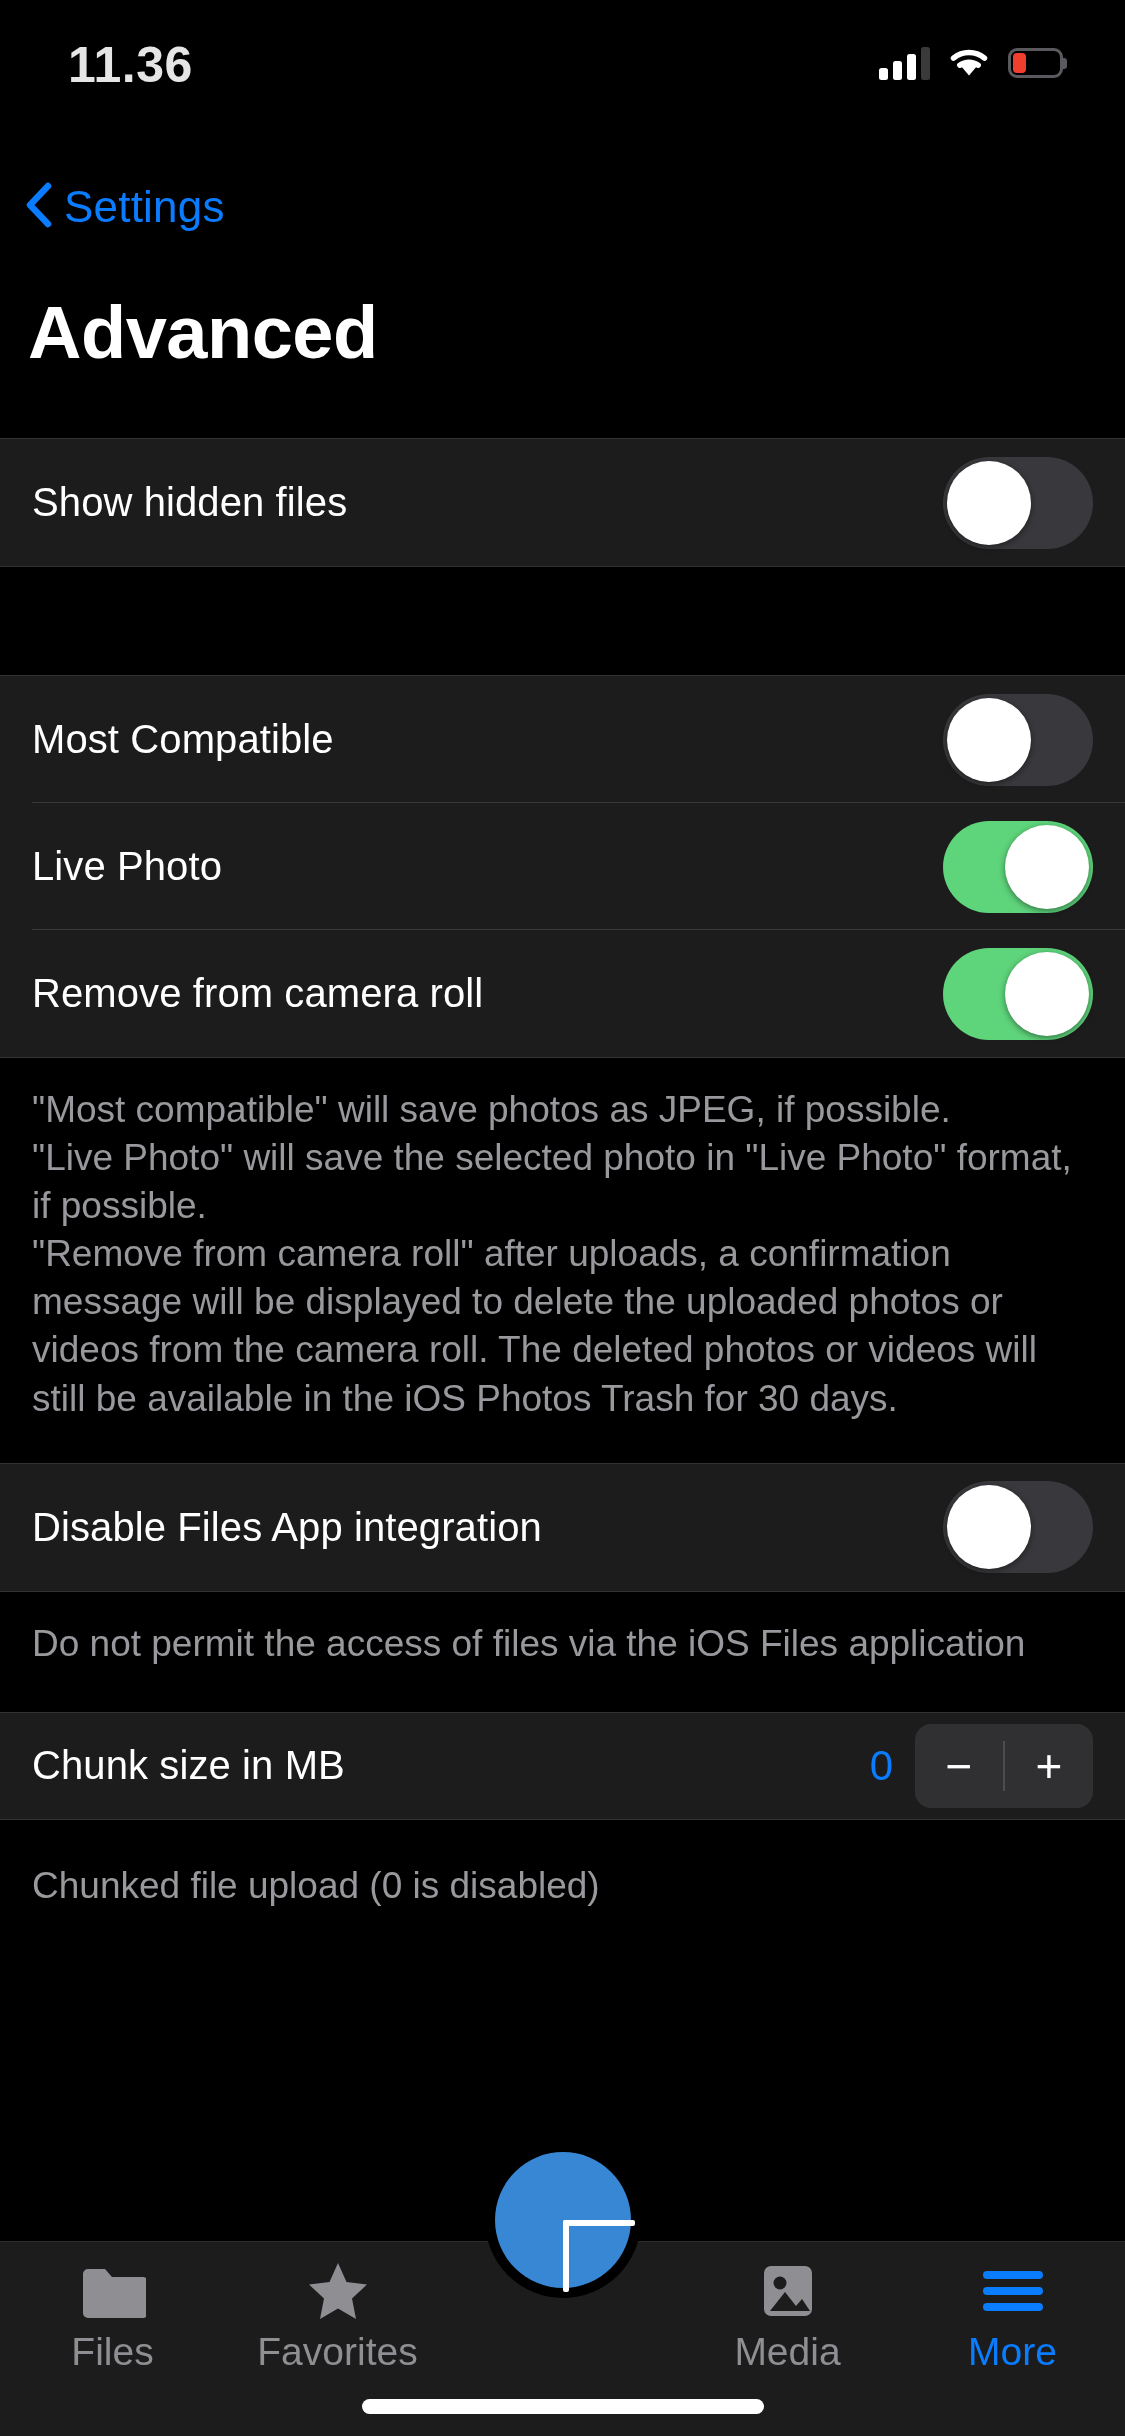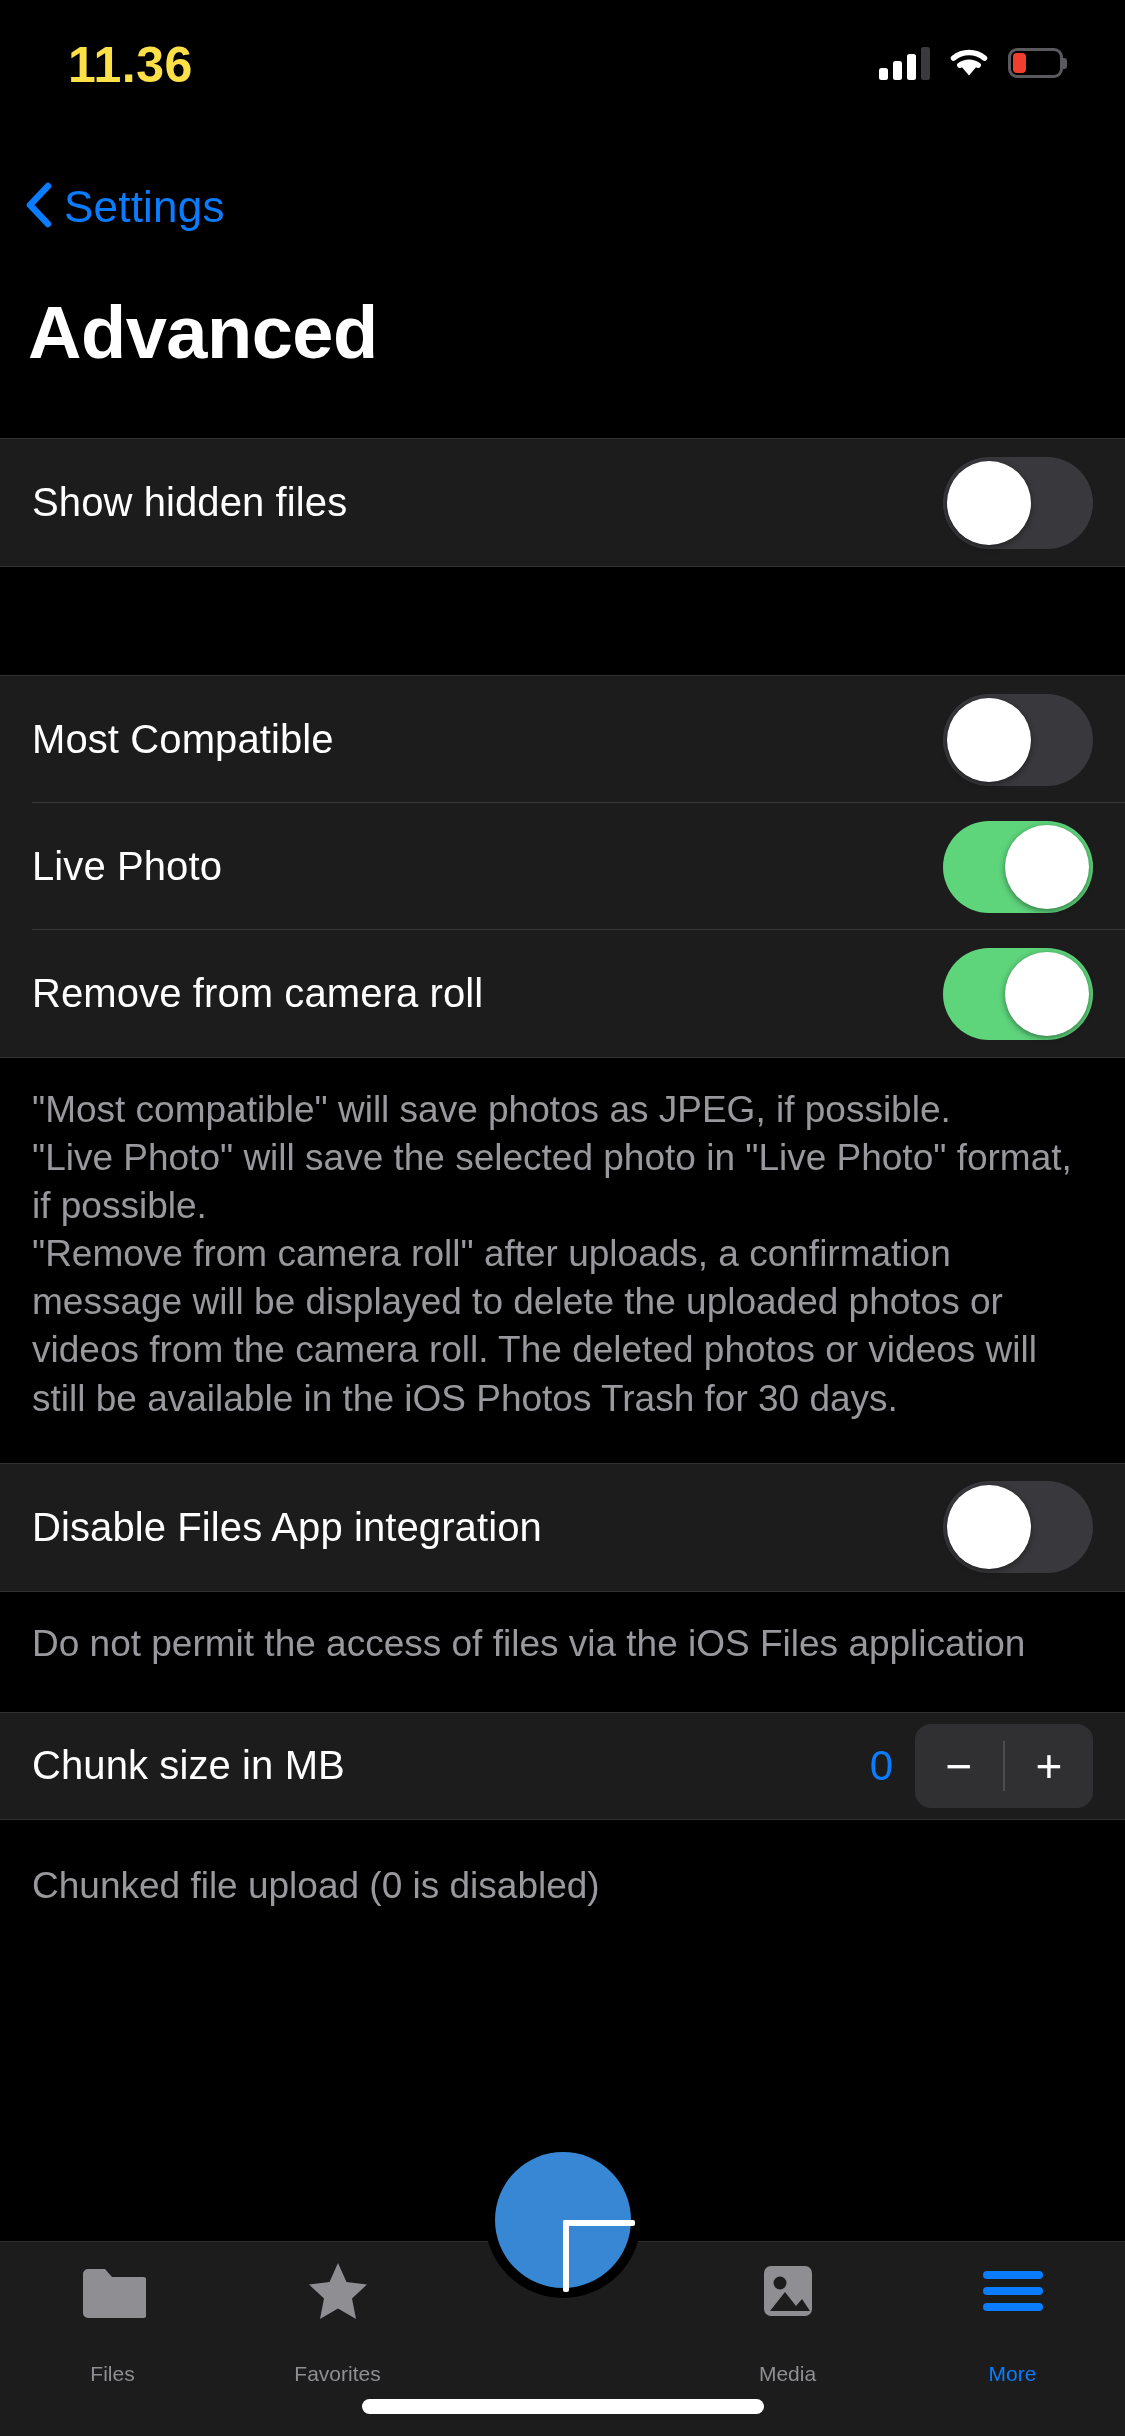--- a/index.html
+++ b/index.html
@@ -10,21 +10,21 @@
     overflow:hidden;
   }
   .screen { position:relative; width:1125px; height:2436px; background:#000; }
 
   
   .statusbar {
     position:absolute; top:0; left:0; width:1125px; height:132px;
   }
   .status-time {
     position:absolute; left:68px; top:36px;
-    font-size:50px; font-weight:600; color:#fde047; letter-spacing:0.5px;
+    font-size:50px; font-weight:600; color:#e5e5e5; letter-spacing:0.5px;
   }
   .status-right {
     position:absolute; right:58px; top:40px;
     display:flex; align-items:center; gap:17px; height:46px;
   }
   .signal { display:flex; align-items:flex-end; gap:5px; height:33px; }
   .signal i { display:block; width:9px; background:#fff; border-radius:2.5px; }
   .signal i:nth-child(1){ height:12px; }
   .signal i:nth-child(2){ height:19px; }
   .signal i:nth-child(3){ height:26px; }
@@ -113,21 +113,21 @@
   .tabbar {
     position:absolute; left:0; bottom:0; width:1125px; height:195px;
     background:#1c1c1c; border-top:1px solid #2c2c2e;
     display:flex; align-items:flex-start; padding-top:18px;
   }
   .tab {
     flex:1; display:flex; flex-direction:column;
     align-items:center; justify-content:flex-start; gap:8px;
   }
   .tab .ticon { height:62px; display:flex; align-items:center; justify-content:center; }
-  .tab .tlabel { font-size:21px; color:#8e8e93;margin-top:32px; }
+  .tab .tlabel { font-size:39px; color:#8e8e93; }
   .tab.active .tlabel { color:#0a7cff; }
   .tab.placeholder { visibility:hidden; }
 
   
   .fab-ring {
     position:absolute; left:50%; transform:translateX(-50%);
     bottom:138px; width:156px; height:156px; border-radius:50%;
     background:#000;
   }
   .fab {

